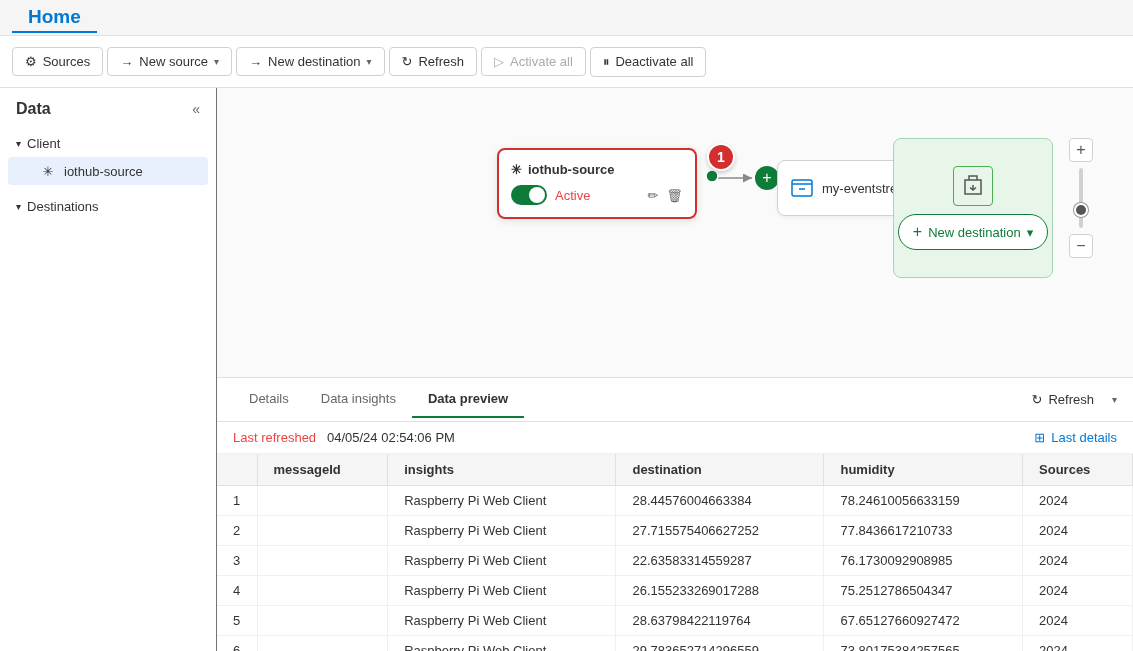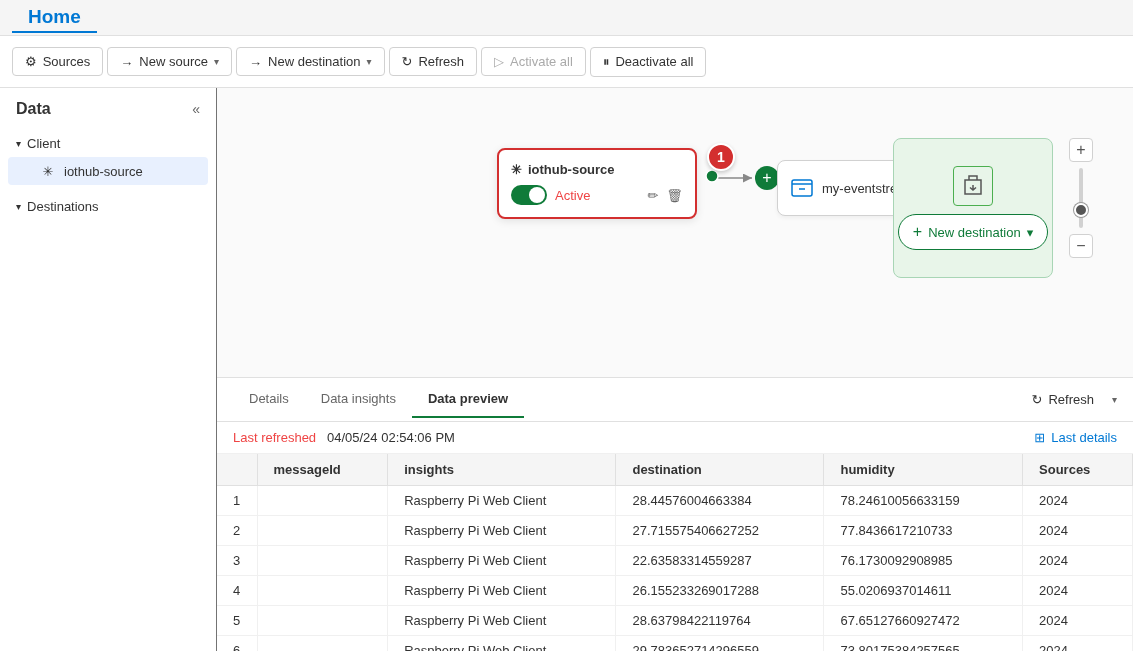--- a/index.html
+++ b/index.html
@@ -294,21 +294,21 @@
     <td>Raspberry Pi Web Client</td>
     <td>22.63583314559287</td>
     <td>76.1730092908985</td>
     <td>2024</td>
   </tr>
               <tr>
     <td class="row-num">4</td>
     <td></td>
     <td>Raspberry Pi Web Client</td>
     <td>26.155233269017288</td>
-    <td>55.0206937014611</td>
+    <td>75.2512786504347</td>
     <td>2024</td>
   </tr>
               <tr>
     <td class="row-num">5</td>
     <td></td>
     <td>Raspberry Pi Web Client</td>
     <td>28.63798422119764</td>
     <td>67.65127660927472</td>
     <td>2024</td>
   </tr>

